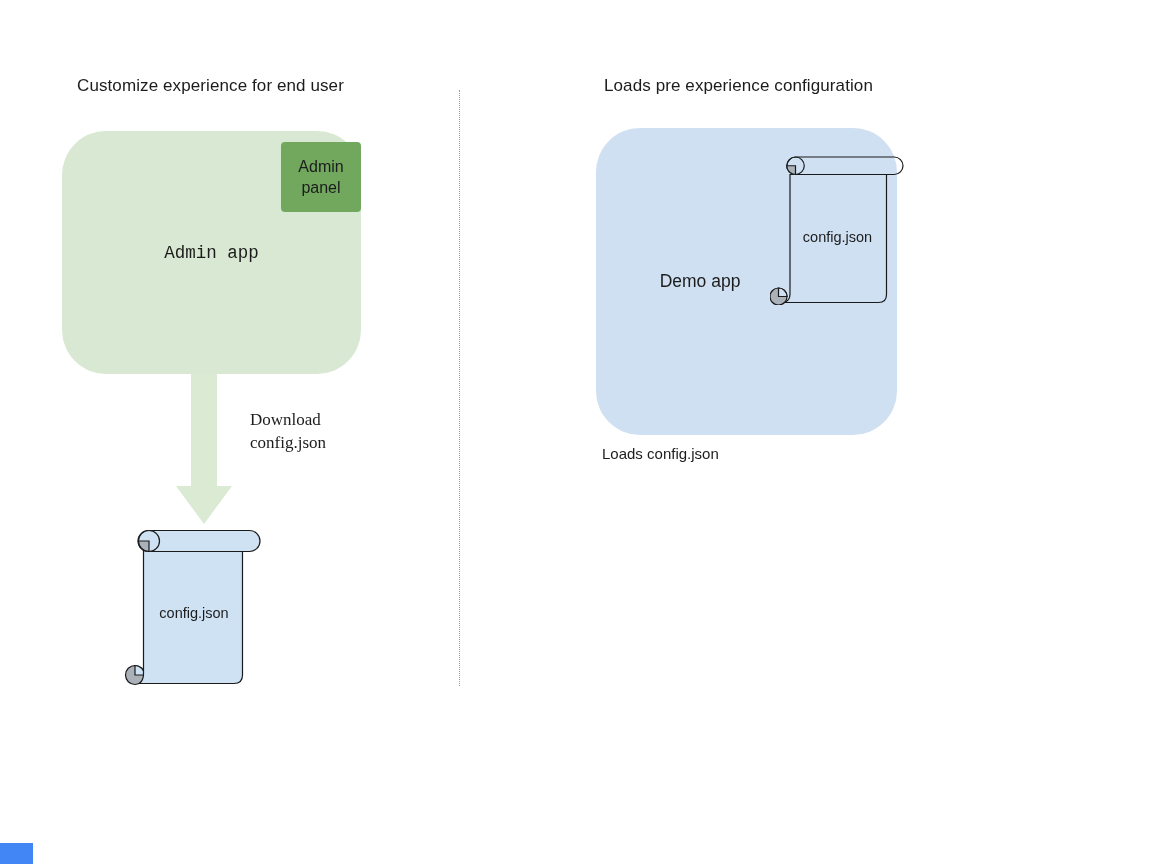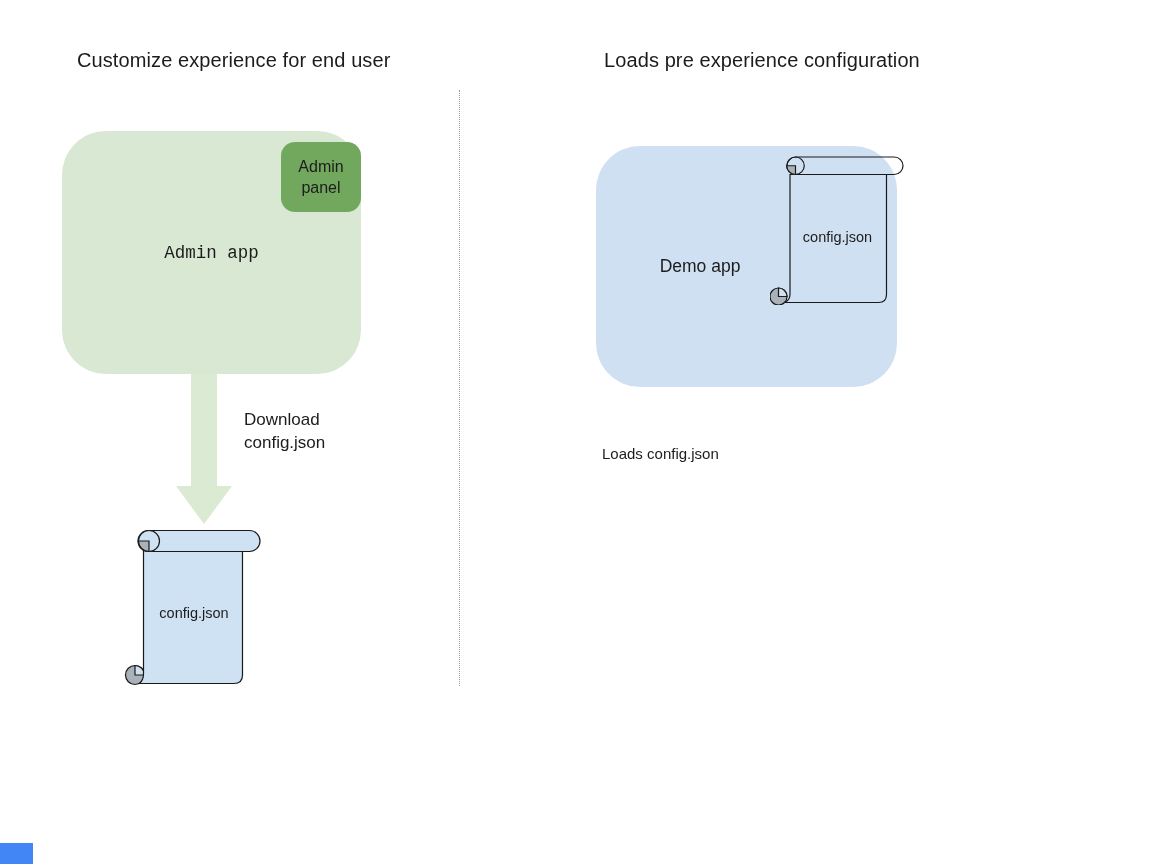--- a/index.html
+++ b/index.html
@@ -2,46 +2,46 @@
 <html style="--admin-app-bg: #d9e8d2; --admin-panel-bg: #71a85e; --arrow-fill: #dbead3; --demo-app-bg: #cfe0f2; --scroll-fill: #cfe2f3; --curl-gray: #aab1b8; --outline: #1a1a1a; --text: #1c1c1c; --divider: #9b9b9b; --corner-accent: #4285f4;"><head>
 <meta charset="utf-8">
 <style>
   html,body{margin:0;padding:0;}
   body{
     width:1152px;height:864px;position:relative;background:#ffffff;
     font-family:"Liberation Sans", sans-serif;color:var(--text,#1c1c1c);
     overflow:hidden;
   }
   .abs{position:absolute;}
-  .title{font-size:20px;letter-spacing:.1px;white-space:nowrap;}
+  .title{font-size:17px;letter-spacing:.1px;white-space:nowrap;margin-top:27px;}
   .title-left{left:77px;top:49px;}
   .title-right{left:604px;top:49px;}
   .divider{left:459px;top:90px;height:596px;width:0;border-left:1px dotted var(--divider,#9b9b9b);}
 
   .admin-app{
     left:62px;top:131px;width:299px;height:243px;border-radius:44px;
     background:var(--admin-app-bg,#d9e8d2);
   }
   .admin-app-label{
     position:absolute;inset:0;display:flex;align-items:center;justify-content:center;
     font-size:17.5px;
     font-family:Liberation Mono, monospace;
   }
   .admin-panel{
-    position:absolute;left:219px;top:11px;width:80px;height:70px;border-radius:14px;
+    position:absolute;left:219px;top:11px;width:80px;height:70px;border-radius:4px;
     background:var(--admin-panel-bg,#71a85e);
     display:flex;align-items:center;justify-content:center;text-align:center;
     font-size:16px;line-height:21px;white-space:pre-line;
   }
   .arrow-svg{left:176px;top:374px;}
   .arrow-shape{fill:var(--arrow-fill,#dbead3);}
-  .download-label{left:244px;top:409px;font-size:17px;line-height:22.5px;white-space:pre-line;}
+  .download-label{left:250px;top:409px;font-size:17px;line-height:22.5px;white-space:pre-line;font-family:Liberation Serif, serif;}
 
   .demo-app{
-    left:596px;top:146px;width:301px;height:241px;border-radius:44px;
+    left:596px;top:128px;width:301px;height:307px;border-radius:44px;
     background:var(--demo-app-bg,#cfe0f2);
   }
   .demo-app-label{
     position:absolute;left:0;top:0;width:208px;height:100%;
     display:flex;align-items:center;justify-content:center;font-size:17.5px;
   }
   .loads-label{left:602px;top:445px;font-size:15px;}
 
   .scroll1-svg{left:124px;top:528px;}
   .scroll2-svg{left:770px;top:155px;}

